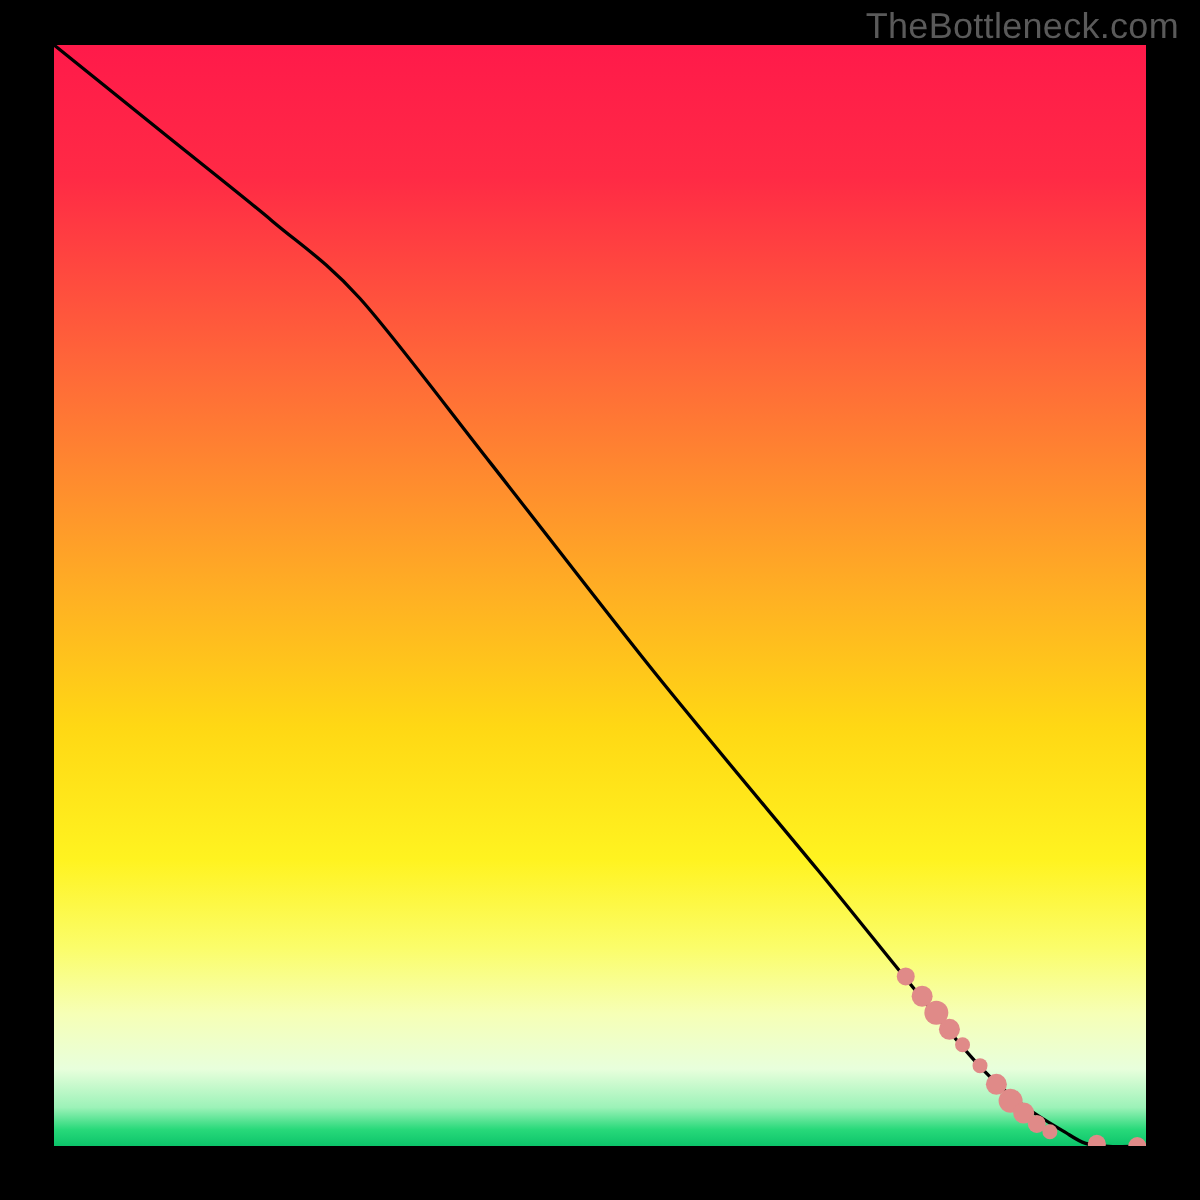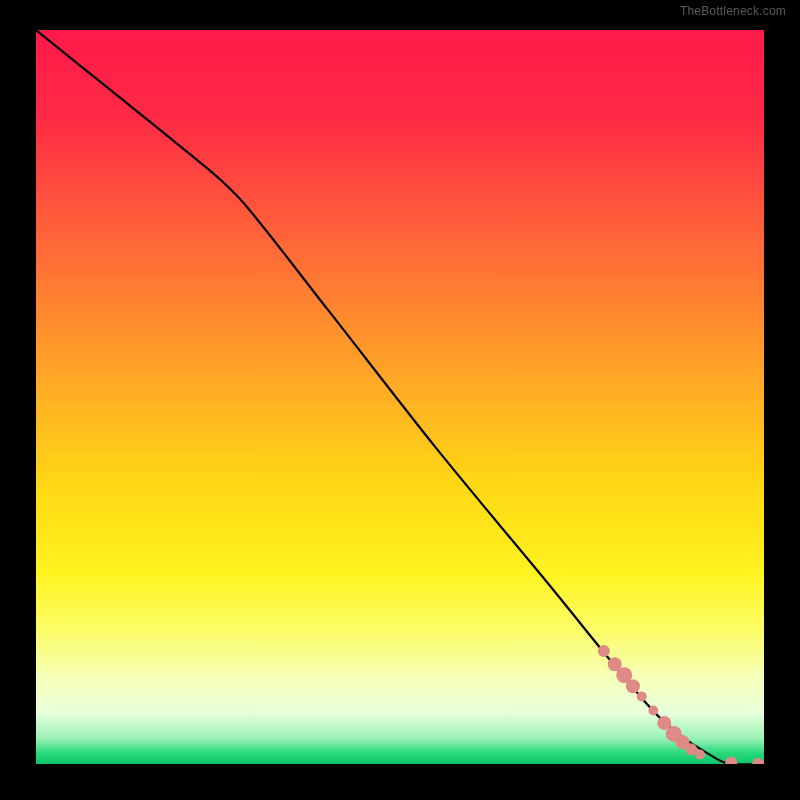--- a/index.html
+++ b/index.html
@@ -9,21 +9,21 @@
     background: #000;
     position: relative;
     overflow: hidden;
     font-family: Arial, Helvetica, sans-serif;
   }
   .attribution {
     position: absolute;
     top: 4px;
     right: 14px;
     color: #5a5a5a;
-    font-size: 12px;
+    font-size: 24px;
     font-weight: 500;
     letter-spacing: 0.2px;
     z-index: 10;
   }
   .plot-area {
     position: absolute;
     left: 36px;
     top: 30px;
     width: 728px;
     height: 734px;

